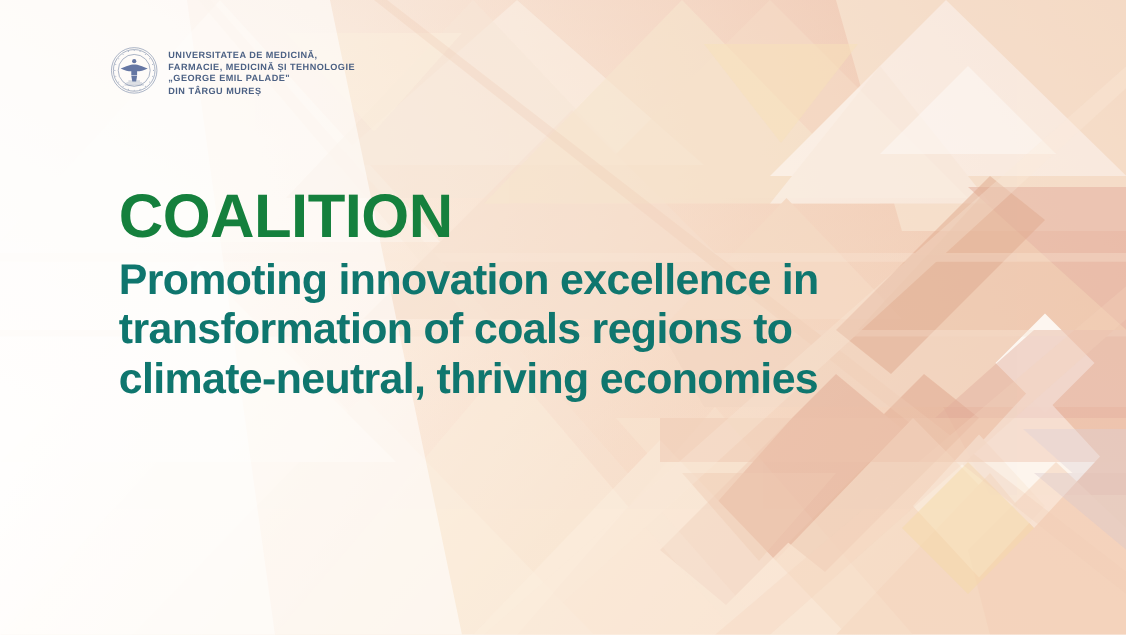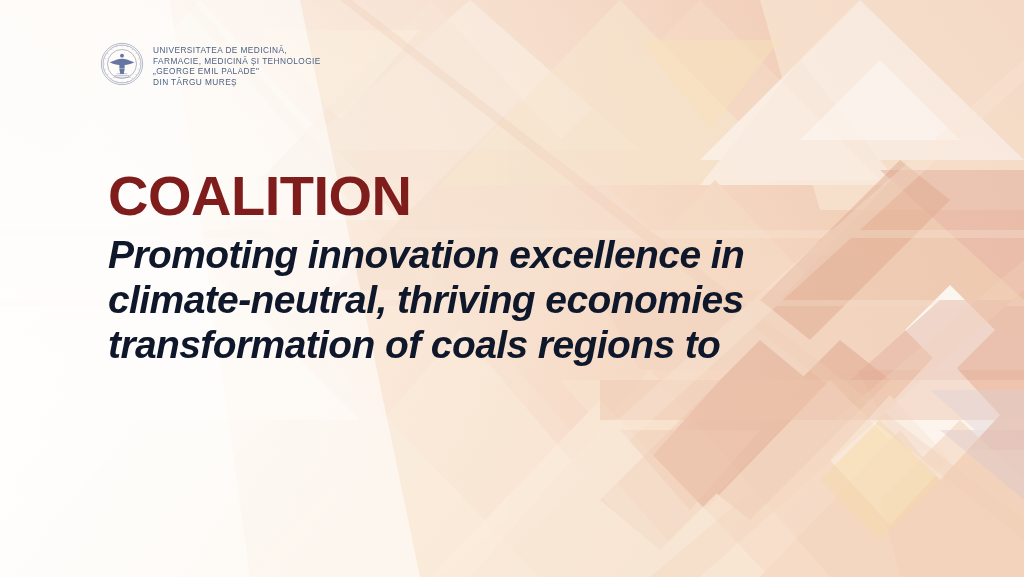--- a/index.html
+++ b/index.html
@@ -50,51 +50,50 @@
   #logo-text {
     padding-top: 4px;
   }
   .logo-line {
     font-family: "Liberation Sans", sans-serif;
     font-size: 8.3px;
     line-height: 10.6px;
     letter-spacing: 0.42px;
     color: #4c6184;
     white-space: nowrap;
-    font-weight: 400;
+    font-weight: 700;
   }
 
   
   #headline-block {
     position: absolute;
     left: 108px;
     top: 166px;
     width: 760px;
   }
   #main-title {
     font-family: "Liberation Sans", sans-serif;
     font-size: 56px;
     font-weight: bold;
     line-height: 60px;
     letter-spacing: -0.5px;
-    color: #7f1d1d;
+    color: #15803d;
     margin: 0 0 6px 0;
   }
   #subtitle-lines {
     margin: 0;
   }
   .subtitle-line {
     font-family: "Liberation Sans", sans-serif;
     font-size: 39px;
     font-weight: bold;
     line-height: 45px;
     letter-spacing: -0.6px;
-    color: #0f172a;
+    color: #0f766e;
     white-space: nowrap;
-    font-style: italic;
   }
 </style>
 </head>
 <body>
 
 <div id="slide">
 
   <div id="bg-layer">
     <svg id="bg-svg" viewBox="0 0 1024 577" preserveAspectRatio="none">
       <defs>
@@ -249,18 +248,18 @@
       <div class="logo-line">FARMACIE, MEDICINĂ ȘI TEHNOLOGIE</div>
       <div class="logo-line">„GEORGE EMIL PALADE"</div>
       <div class="logo-line">DIN TÂRGU MUREȘ</div>
     </div>
   </div>
 
   <div id="headline-block">
     <div id="main-title">COALITION</div>
     <div id="subtitle-lines">
       <div class="subtitle-line">Promoting innovation excellence in</div>
+      <div class="subtitle-line">transformation of coals regions to</div>
       <div class="subtitle-line">climate-neutral, thriving economies</div>
-      <div class="subtitle-line">transformation of coals regions to</div>
     </div>
   </div>
 
 </div>
 
 </body></html>

